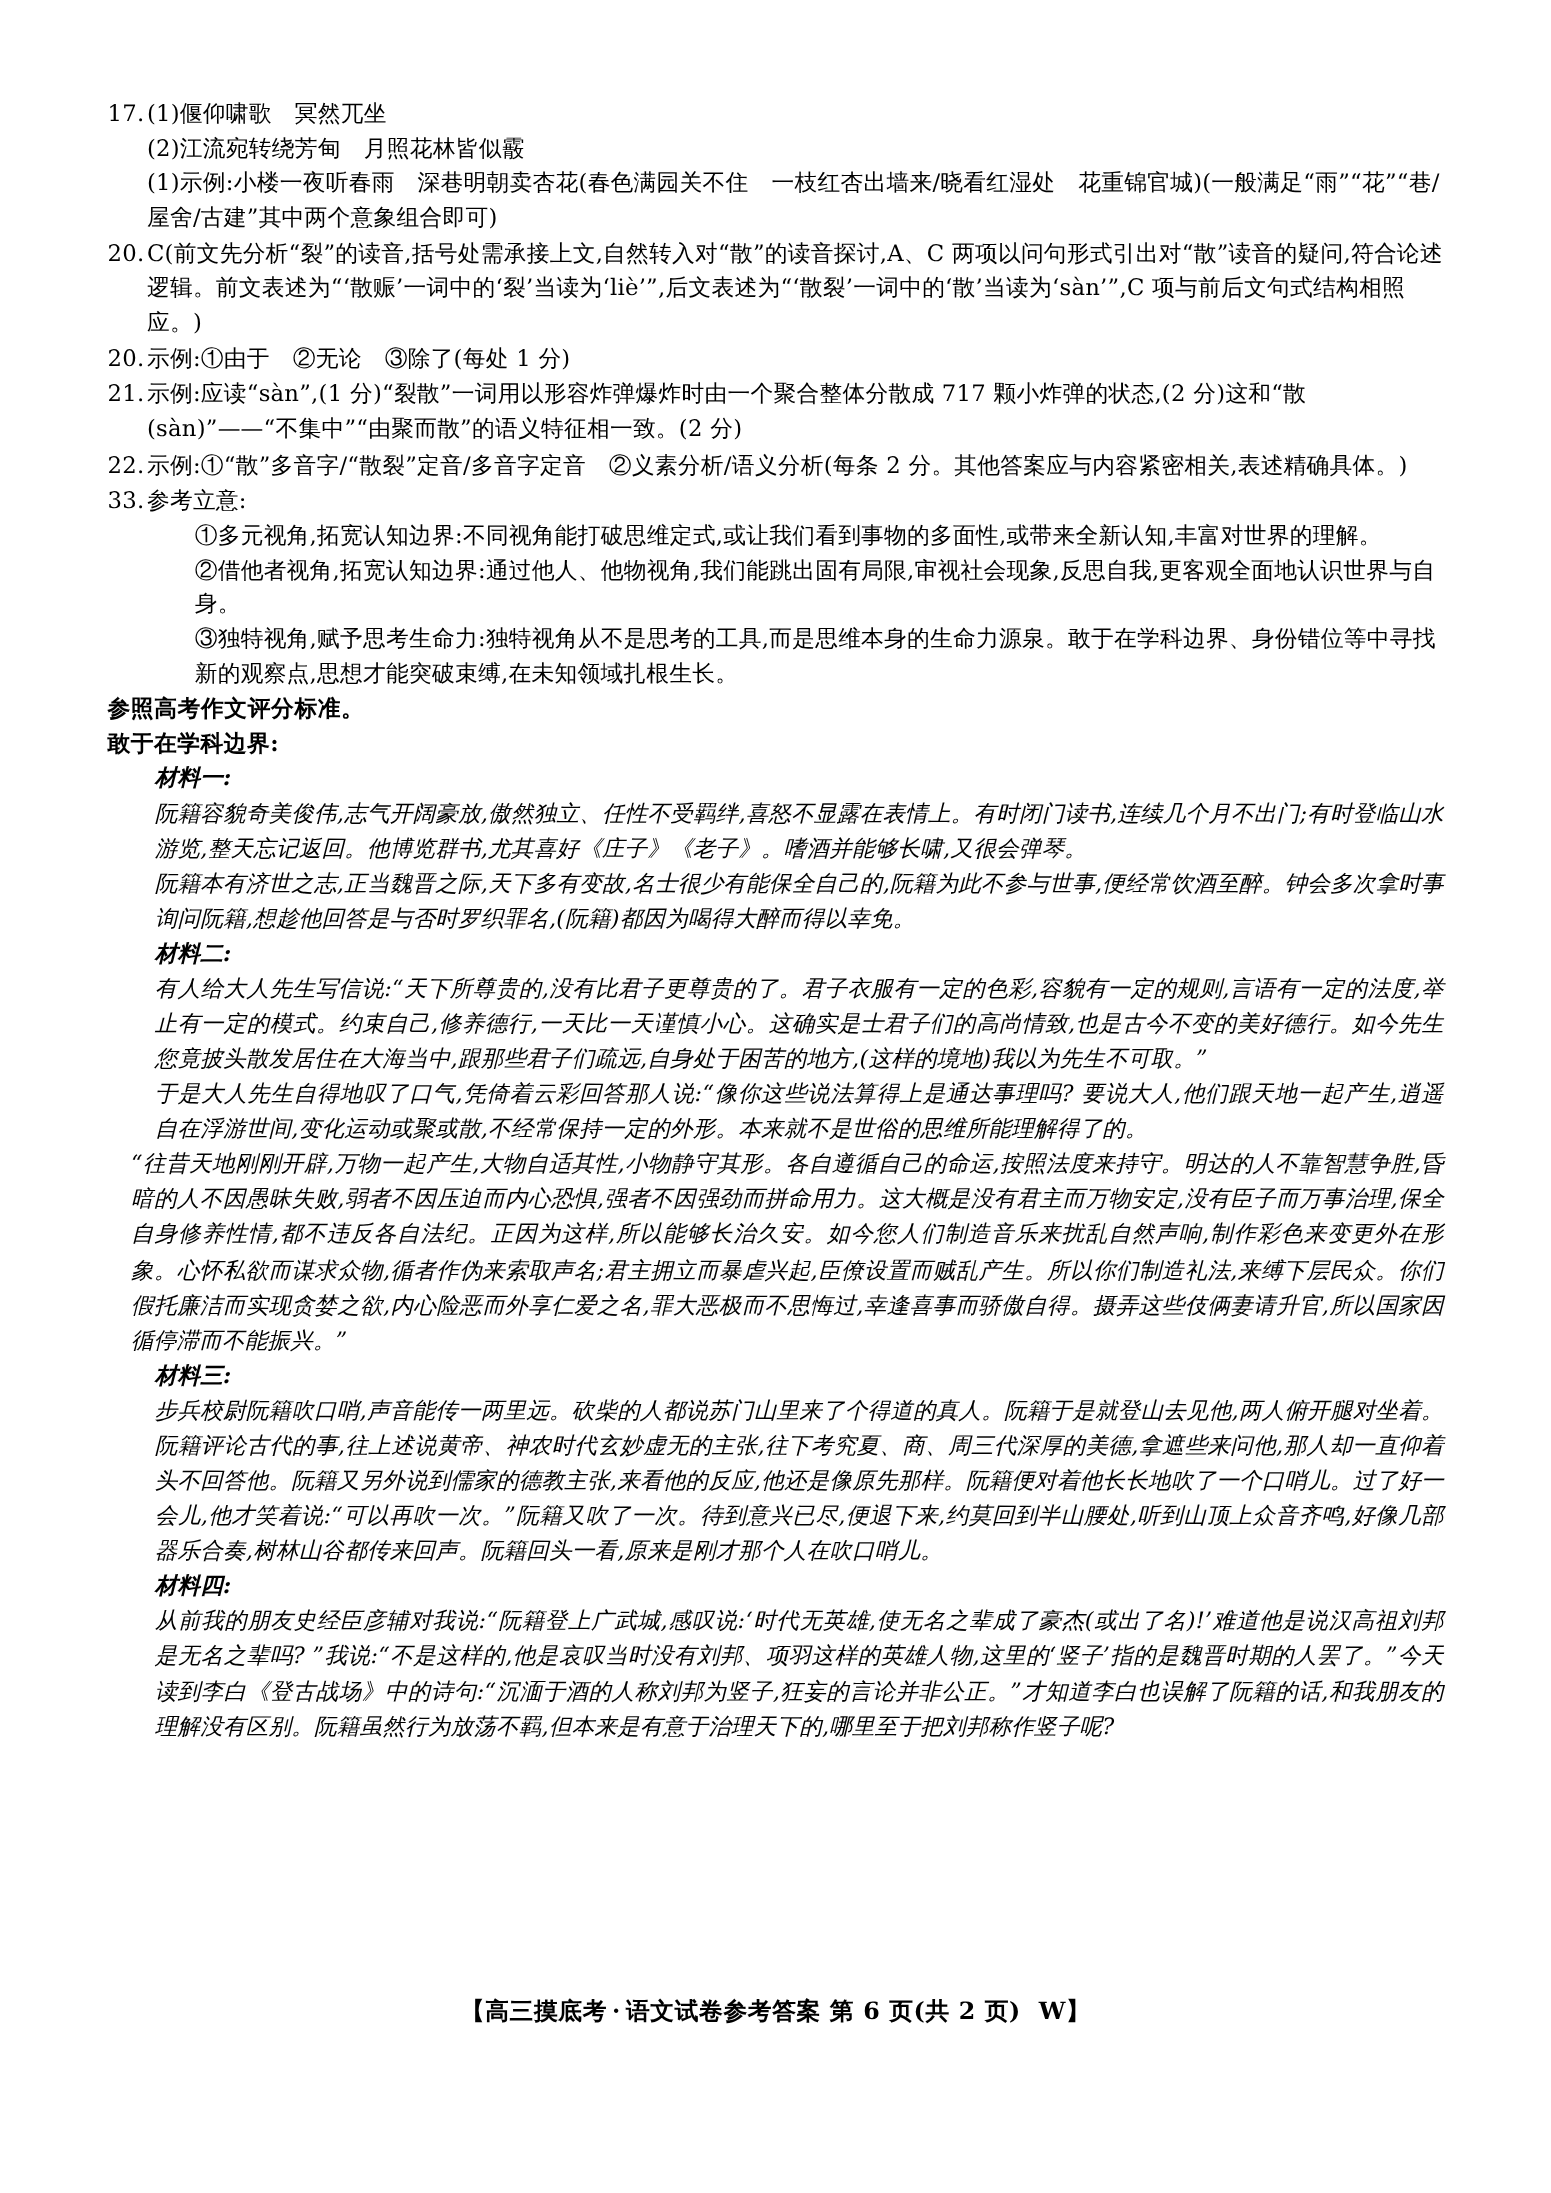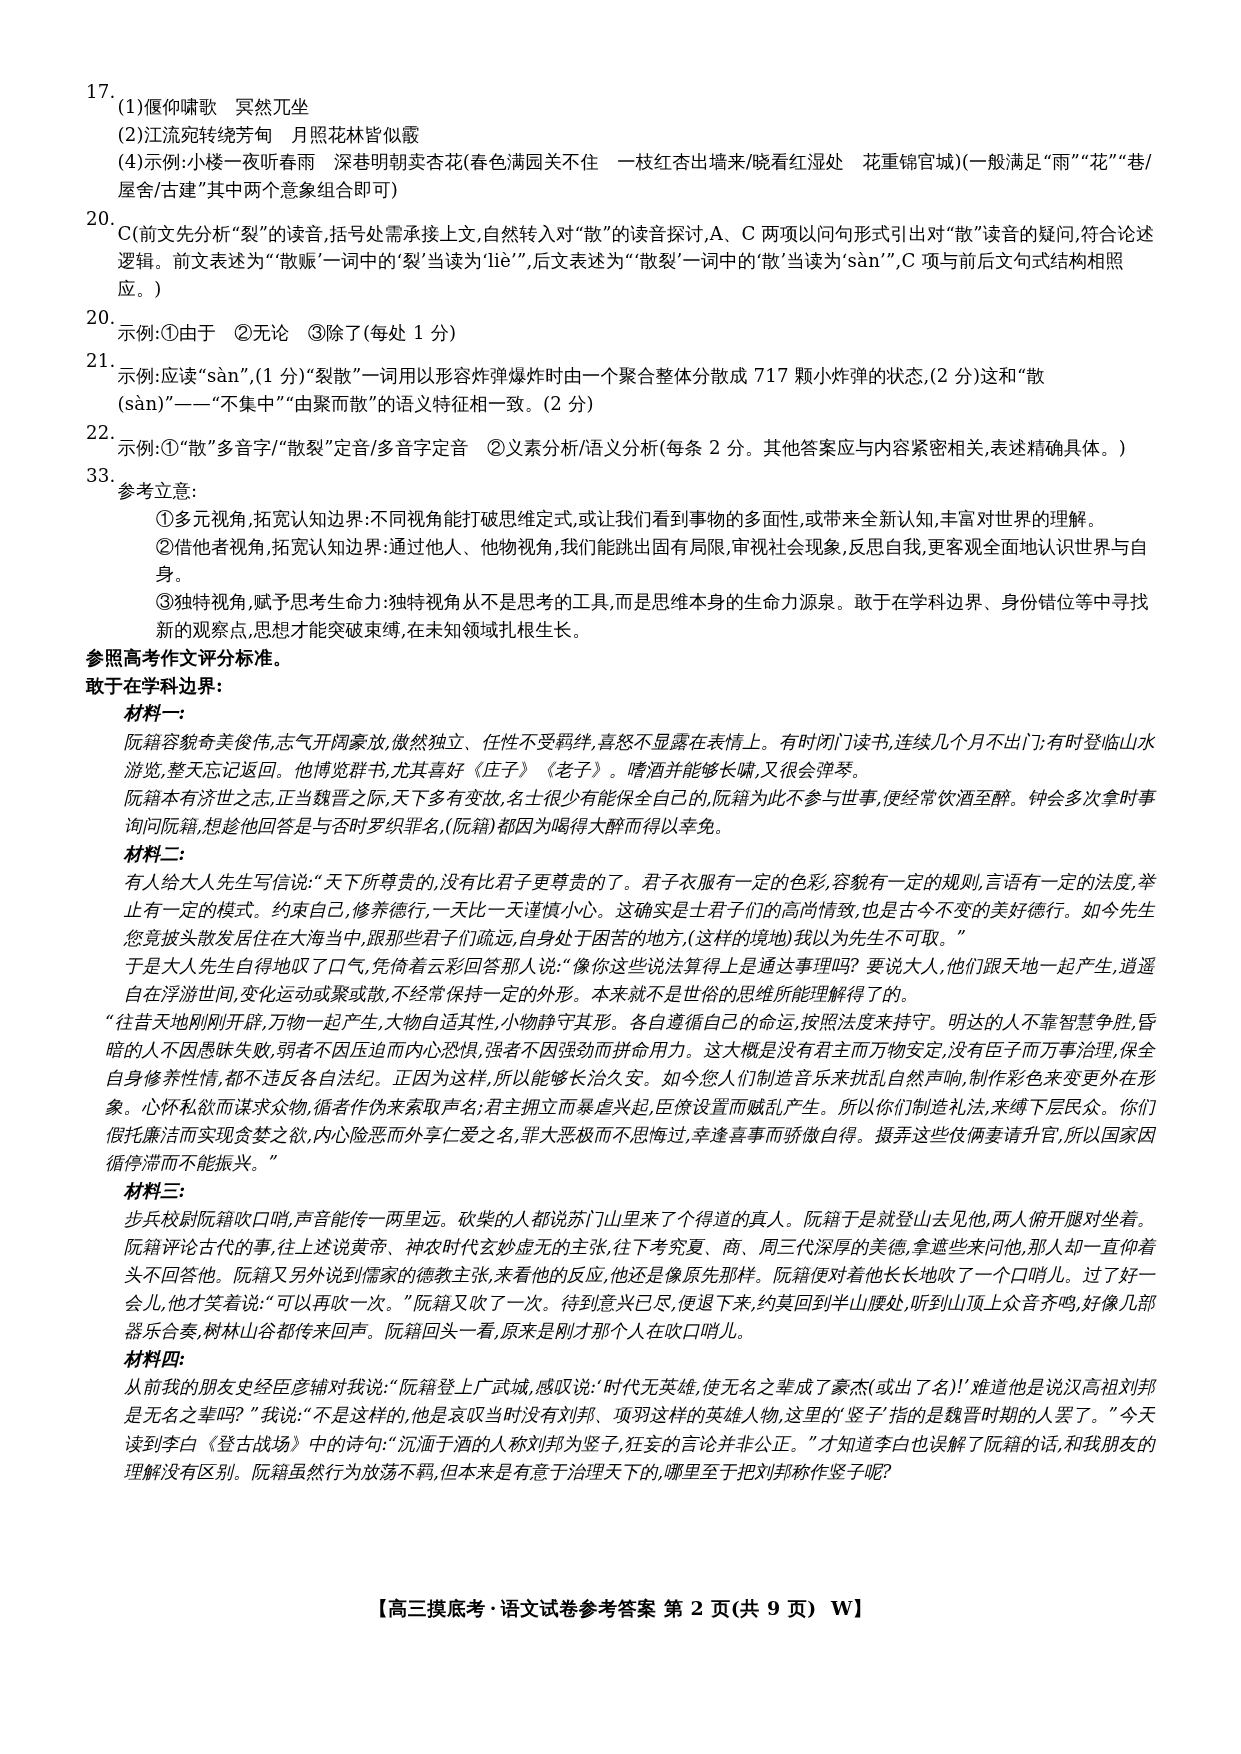--- a/index.html
+++ b/index.html
@@ -25,21 +25,21 @@
   .item{
     display:flex;
     align-items:flex-start;
     margin-bottom:1px;
   }
   .num{
     flex:0 0 auto;
     white-space:nowrap;
     padding-right:2px;
   }
-  .body{flex:1 1 auto;margin-top:15px;}
+  .body{flex:1 1 auto;}
   .line{white-space:pre-wrap;}
   .heavy{font-weight:bold;letter-spacing:0.5px;}
   .ind-2em{padding-left:2.1em;}
   
   .trans{
     font-family:"DejaVu Serif","Liberation Serif",serif;
     font-size:18px;
     line-height:1.56;
   }
   .trans p{margin:0;}
@@ -66,21 +66,21 @@
 
 <div class="page">
 
   <div class="doc">
 
     <div class="item">
       <div class="num">17.</div>
       <div class="body">
         <div class="line">(1)偃仰啸歌　冥然兀坐</div>
         <div class="line">(2)江流宛转绕芳甸　月照花林皆似霰</div>
-        <div class="line">(4)示例:小楼一夜听春雨　深巷明朝卖杏花(春色满园关不住　一枝红杏出墙来/晓看红湿处　花重锦官城)(一般满足“雨”“花”“巷/屋舍/古建”其中两个意象组合即可)</div>
+        <div class="line">(1)示例:小楼一夜听春雨　深巷明朝卖杏花(春色满园关不住　一枝红杏出墙来/晓看红湿处　花重锦官城)(一般满足“雨”“花”“巷/屋舍/古建”其中两个意象组合即可)</div>
       </div>
     </div>
 
 
     <div class="item">
       <div class="num">20.</div>
       <div class="body">
         <div class="line">C(前文先分析“裂”的读音,括号处需承接上文,自然转入对“散”的读音探讨,A、C 两项以问句形式引出对“散”读音的疑问,符合论述逻辑。前文表述为“‘散赈’一词中的‘裂’当读为‘liè’”,后文表述为“‘散裂’一词中的‘散’当读为‘sàn’”,C 项与前后文句式结构相照应。)</div>
       </div>
     </div>
@@ -133,16 +133,16 @@
       <p class="mat kaiti">材料三:</p>
       <p class="para">步兵校尉阮籍吹口哨,声音能传一两里远。砍柴的人都说苏门山里来了个得道的真人。阮籍于是就登山去见他,两人俯开腿对坐着。阮籍评论古代的事,往上述说黄帝、神农时代玄妙虚无的主张,往下考究夏、商、周三代深厚的美德,拿遮些来问他,那人却一直仰着头不回答他。阮籍又另外说到儒家的德教主张,来看他的反应,他还是像原先那样。阮籍便对着他长长地吹了一个口哨儿。过了好一会儿,他才笑着说:“可以再吹一次。”阮籍又吹了一次。待到意兴已尽,便退下来,约莫回到半山腰处,听到山顶上众音齐鸣,好像几部器乐合奏,树林山谷都传来回声。阮籍回头一看,原来是刚才那个人在吹口哨儿。</p>
 
       <p class="mat kaiti">材料四:</p>
       <p class="para">从前我的朋友史经臣彦辅对我说:“阮籍登上广武城,感叹说:‘时代无英雄,使无名之辈成了豪杰(或出了名)!’难道他是说汉高祖刘邦是无名之辈吗? ”我说:“不是这样的,他是哀叹当时没有刘邦、项羽这样的英雄人物,这里的‘竖子’指的是魏晋时期的人罢了。”今天读到李白《登古战场》中的诗句:“沉湎于酒的人称刘邦为竖子,狂妄的言论并非公正。”才知道李白也误解了阮籍的话,和我朋友的理解没有区别。阮籍虽然行为放荡不羁,但本来是有意于治理天下的,哪里至于把刘邦称作竖子呢?</p>
 
     </div>
   </div>
 
   <div class="footer">
-    <span class="bk">【</span><span>高三摸底考</span><span class="dot">·</span><span>语文试卷参考答案</span><span>&nbsp;</span><span>第 2 页(共 9 页)</span><span>&nbsp;&nbsp;</span><span>W</span><span class="bk">】</span>
+    <span class="bk">【</span><span>高三摸底考</span><span class="dot">·</span><span>语文试卷参考答案</span><span>&nbsp;</span><span>第 6 页(共 2 页)</span><span>&nbsp;&nbsp;</span><span>W</span><span class="bk">】</span>
   </div>
 
 </div>
 
 </body></html>

